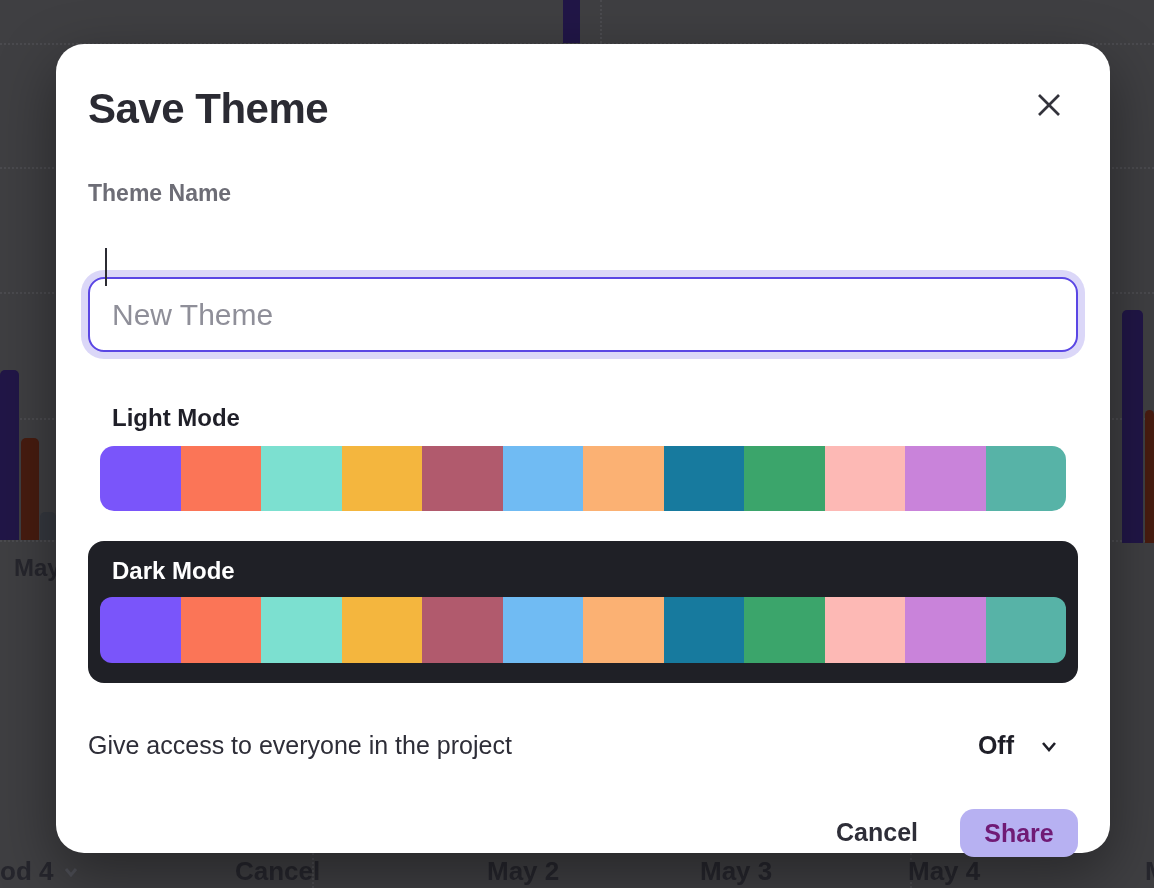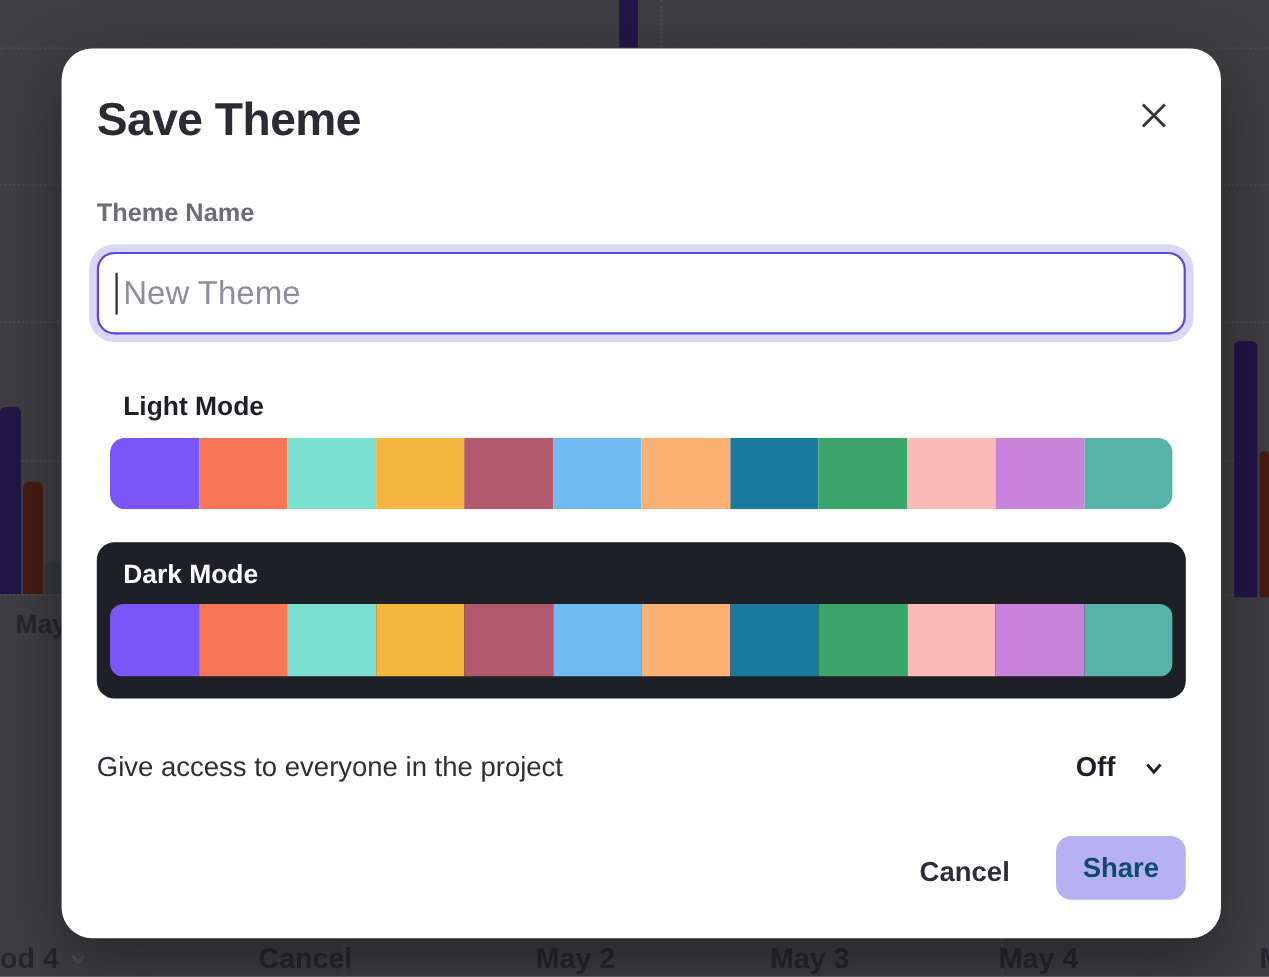--- a/index.html
+++ b/index.html
@@ -51,21 +51,21 @@
     line-height:50px;
   }
   .field-label {
     margin-top:46px; font-size:23px; font-weight:700; color:#6d6d76;
   }
   .input-wrap { position:relative; margin-top:22px; }
   .theme-input {
     width:990px; height:75px; border:2px solid #5a46e4; border-radius:16px;
     box-shadow:0 0 0 7px #dbd7f8;
     font-family:"Liberation Sans","DejaVu Sans",sans-serif;
-    font-size:30px; color:#2b2b33; padding:0 24px 0 22px; outline:none;
+    font-size:30px; color:#2b2b33; padding:0 24px 0 22px; outline:none;margin-top:48px;
   }
   .theme-input::placeholder { color:#8f8f99; }
   .caret {
     position:absolute; left:17px; top:19px; width:2px; height:38px;
     background:#2b2b33;
   }
 
   .section-label {
     margin:52px 0 14px 24px; font-size:24px; font-weight:700; color:#1f1f28;
   }
@@ -98,22 +98,22 @@
 
   .footer {
     margin-top:48px; display:flex; align-items:flex-end; justify-content:flex-end;
     gap:42px;
   }
   .cancel-btn {
     background:none; border:none; font-family:inherit; cursor:pointer;
     font-size:25px; font-weight:700; color:#2e2e38; padding:10px 0;
   }
   .share-btn {
-    width:118px; height:58px; border:none; border-radius:14px; cursor:pointer;
-    background:#b7b1f2; color:#0c4a6e; font-family:inherit;
+    width:118px; height:48px; border:none; border-radius:14px; cursor:pointer;
+    background:#b7b1f2; color:#701a75; font-family:inherit;
     font-size:25px; font-weight:700;
   }
 </style>
 </head>
 <body>
 
 <div class="bg-layer">
   <div class="gridline-h" style="top:43px"></div>
   <div class="gridline-h" style="top:167px"></div>
   <div class="gridline-h" style="top:292px"></div>

